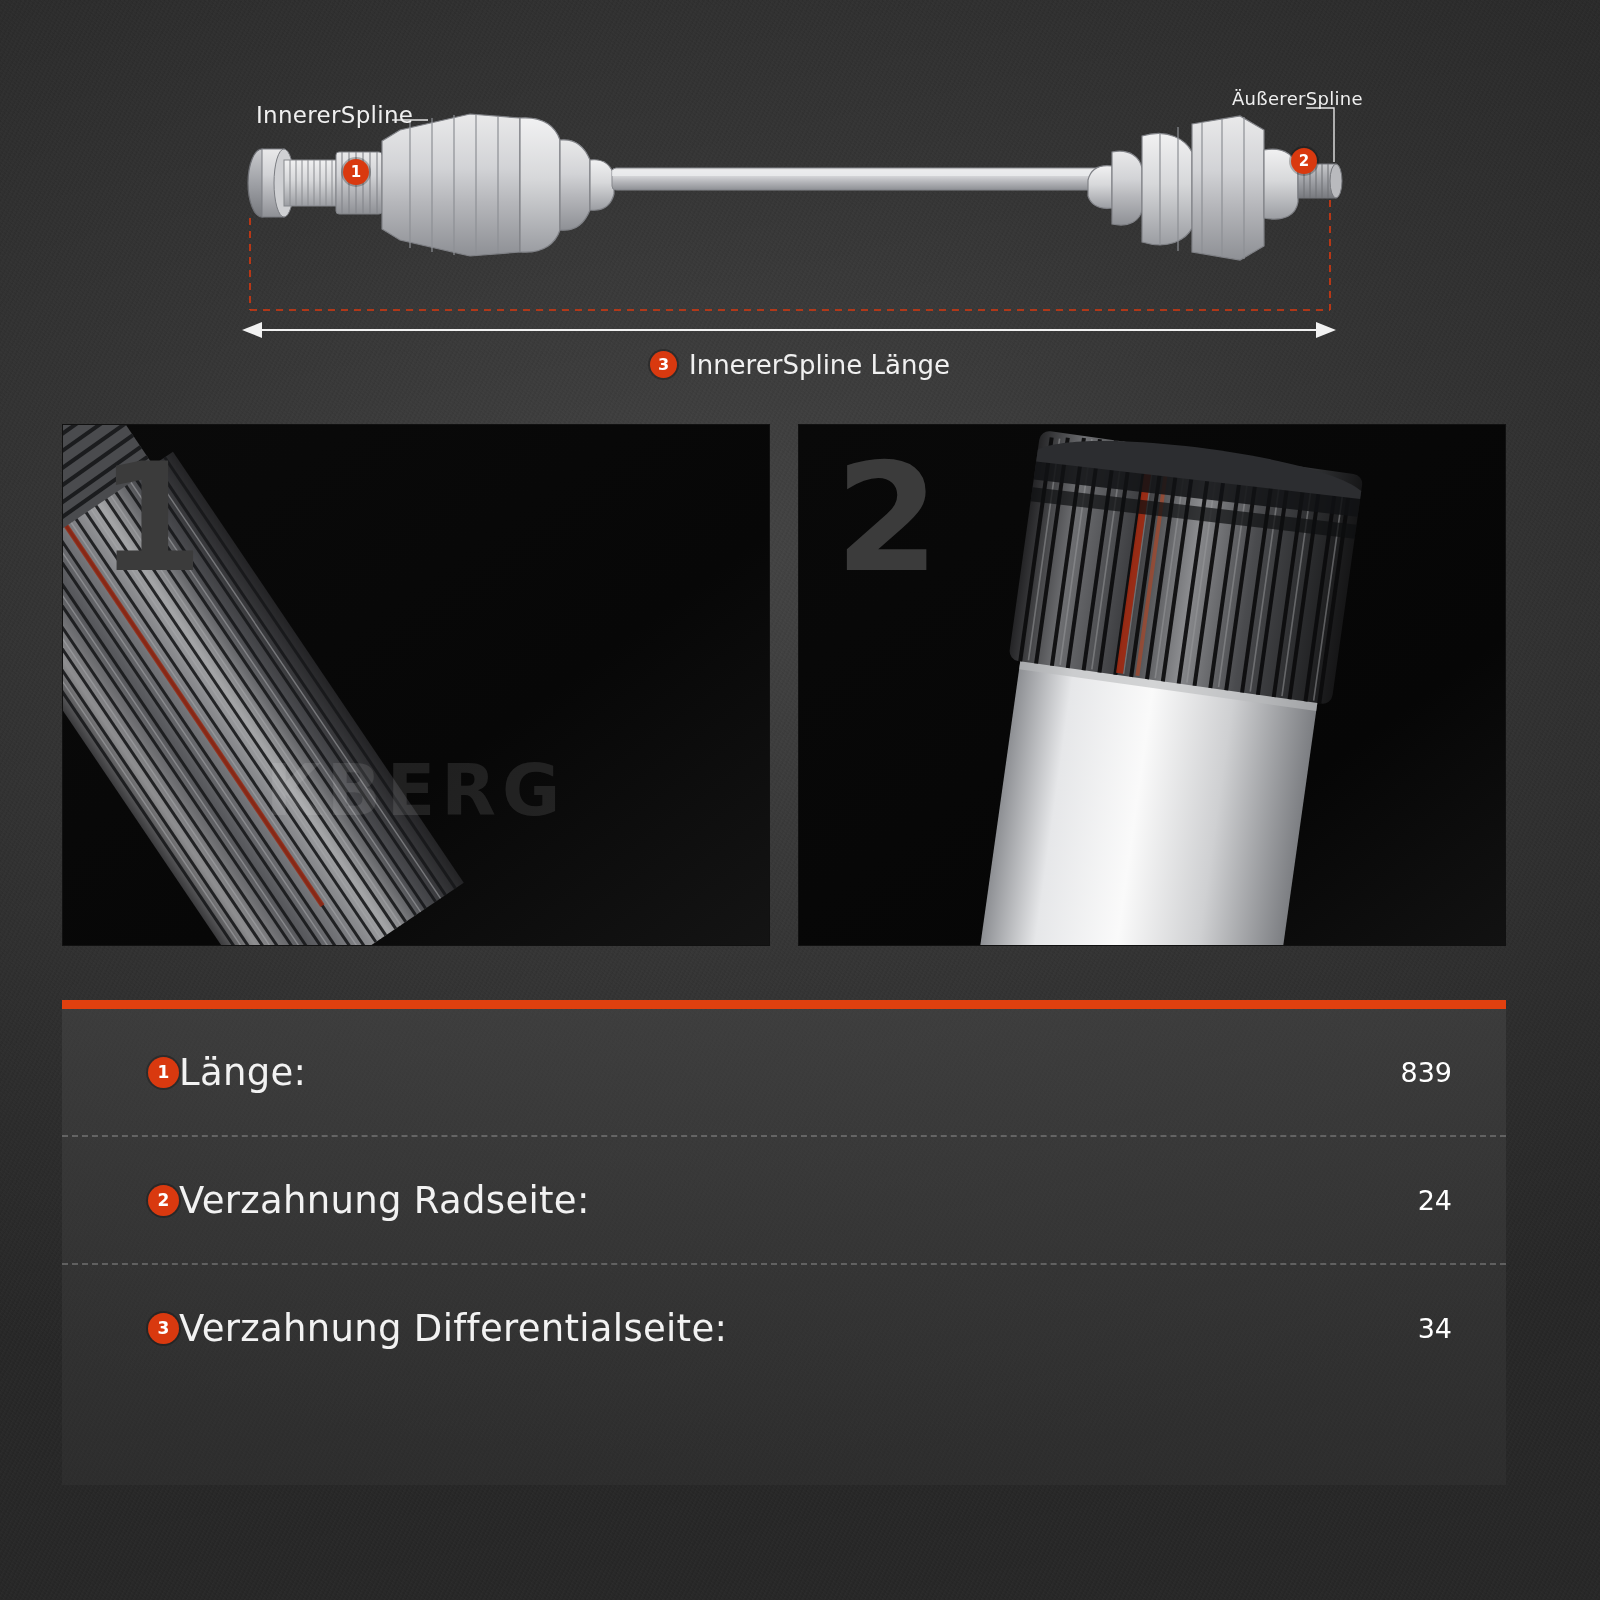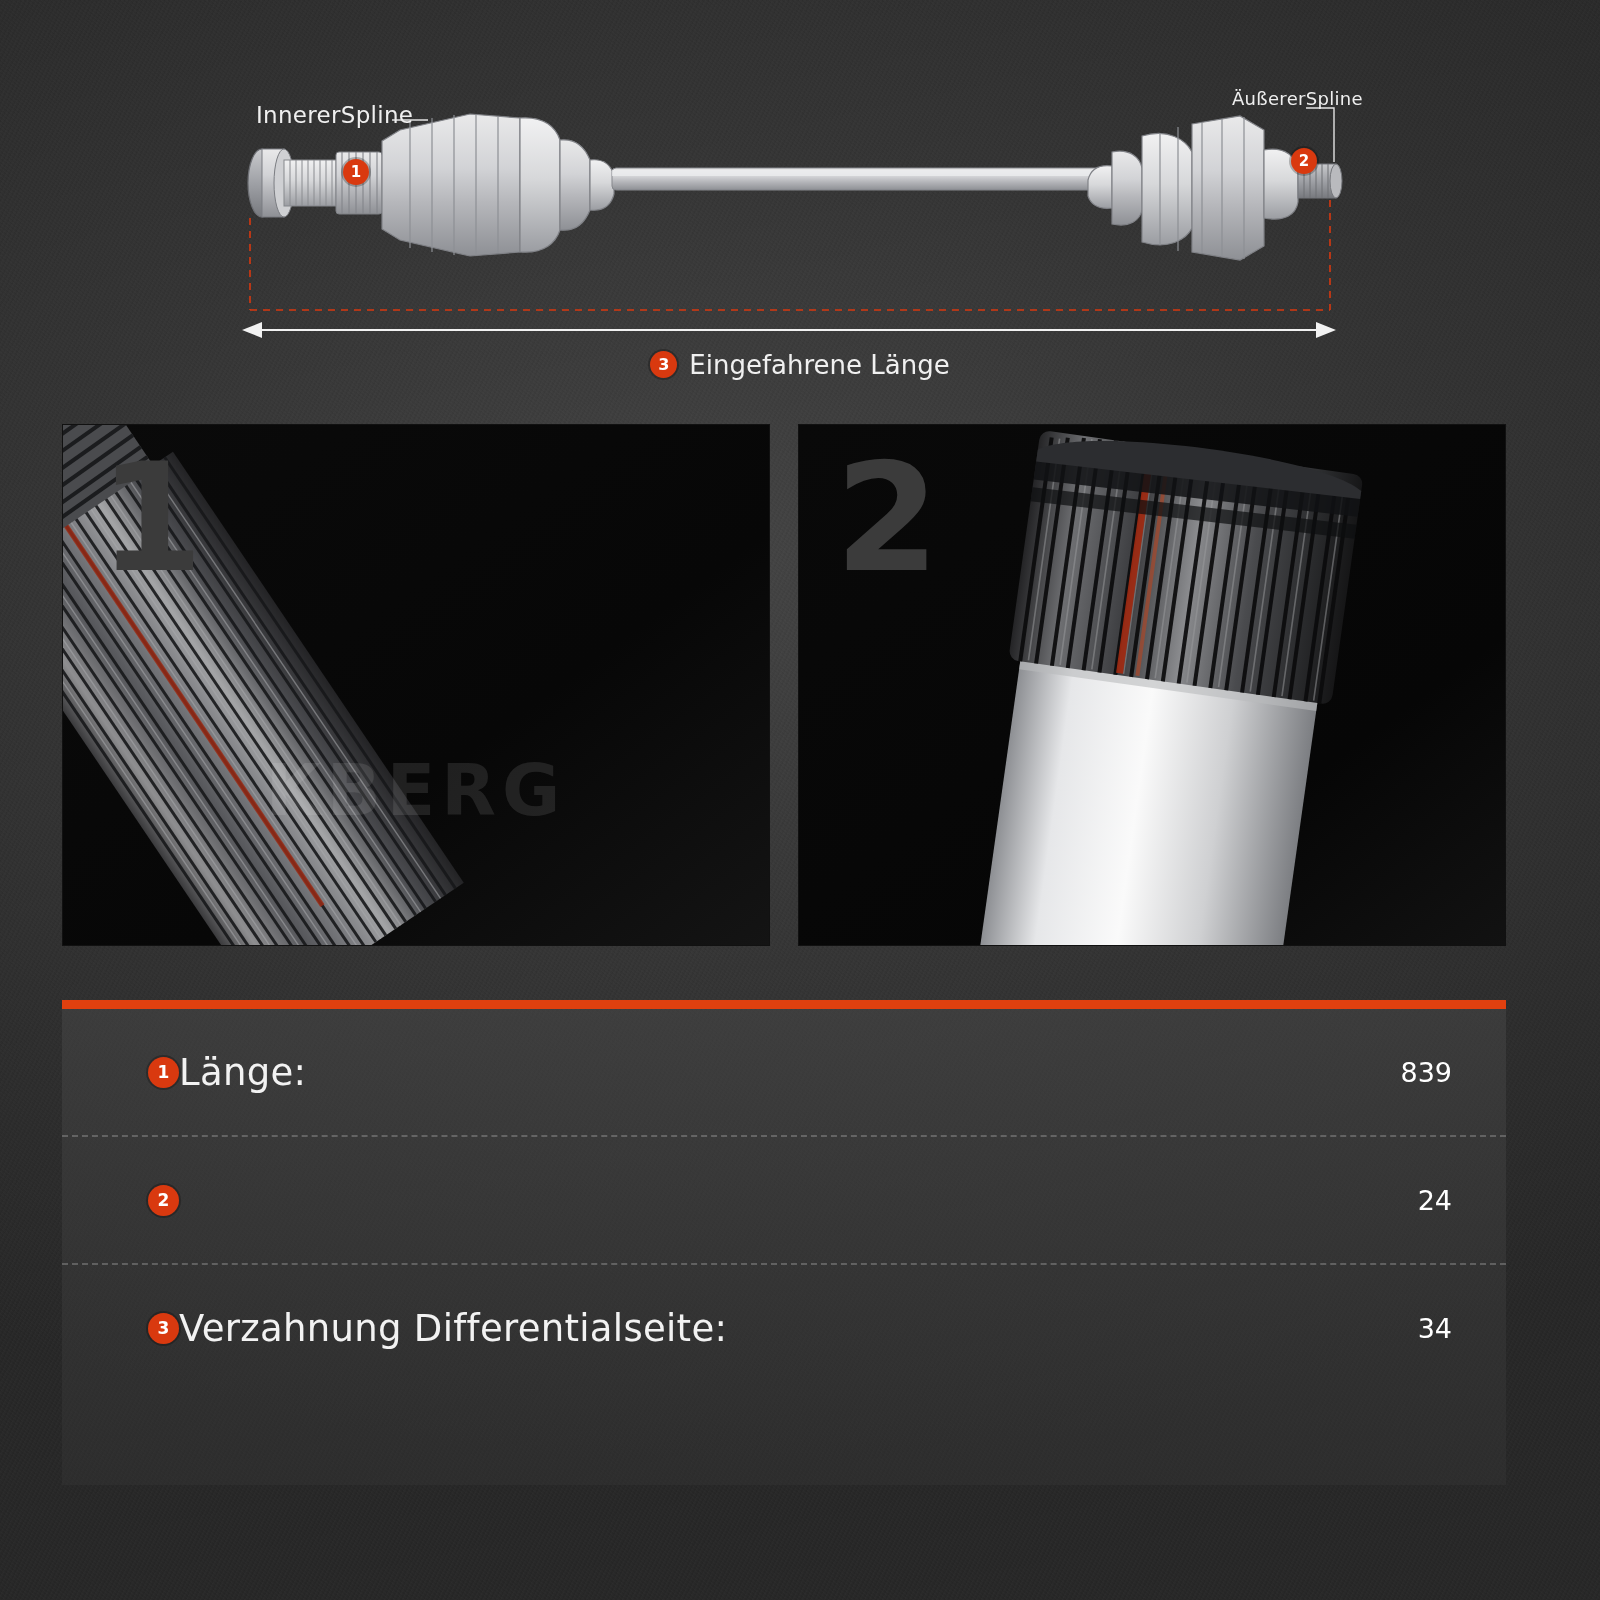--- a/index.html
+++ b/index.html
@@ -298,21 +298,21 @@
       </g>
     </svg>
 
     <div class="label-inner">InnererSpline</div>
     <div class="label-outer">ÄußererSpline</div>
 
     <span class="badge badge-abs" id="badge1">1</span>
     <span class="badge badge-abs" id="badge2">2</span>
 
     <div class="length-caption">
-      <span class="badge">3</span><span>Eingefahrene Länge</span>
+      <span class="badge">3</span><span>InnererSpline Länge</span>
     </div>
   </div>
 
   <div class="photos">
 
     <div class="photo">
       <svg width="708" height="520" viewBox="0 0 708 520" style="position:absolute;left:0;top:0;">
         <defs>
           <linearGradient id="p1bg" x1="0" y1="0" x2="1" y2="1">
             <stop offset="0%" stop-color="#0a0a0a"></stop>
@@ -502,20 +502,21 @@
   <div class="spec">
 
     <div class="spec-row">
       <span class="badge">1</span>
       <span class="spec-label">Länge:</span>
       <span class="spec-value">839</span>
     </div>
 
     <div class="spec-row">
       <span class="badge">2</span>
+      <span class="spec-label">Verzahnung Radseite:</span>
       <span class="spec-value">24</span>
     </div>
 
     <div class="spec-row">
       <span class="badge">3</span>
       <span class="spec-label">Verzahnung Differentialseite:</span>
       <span class="spec-value">34</span>
     </div>
 
   </div>

